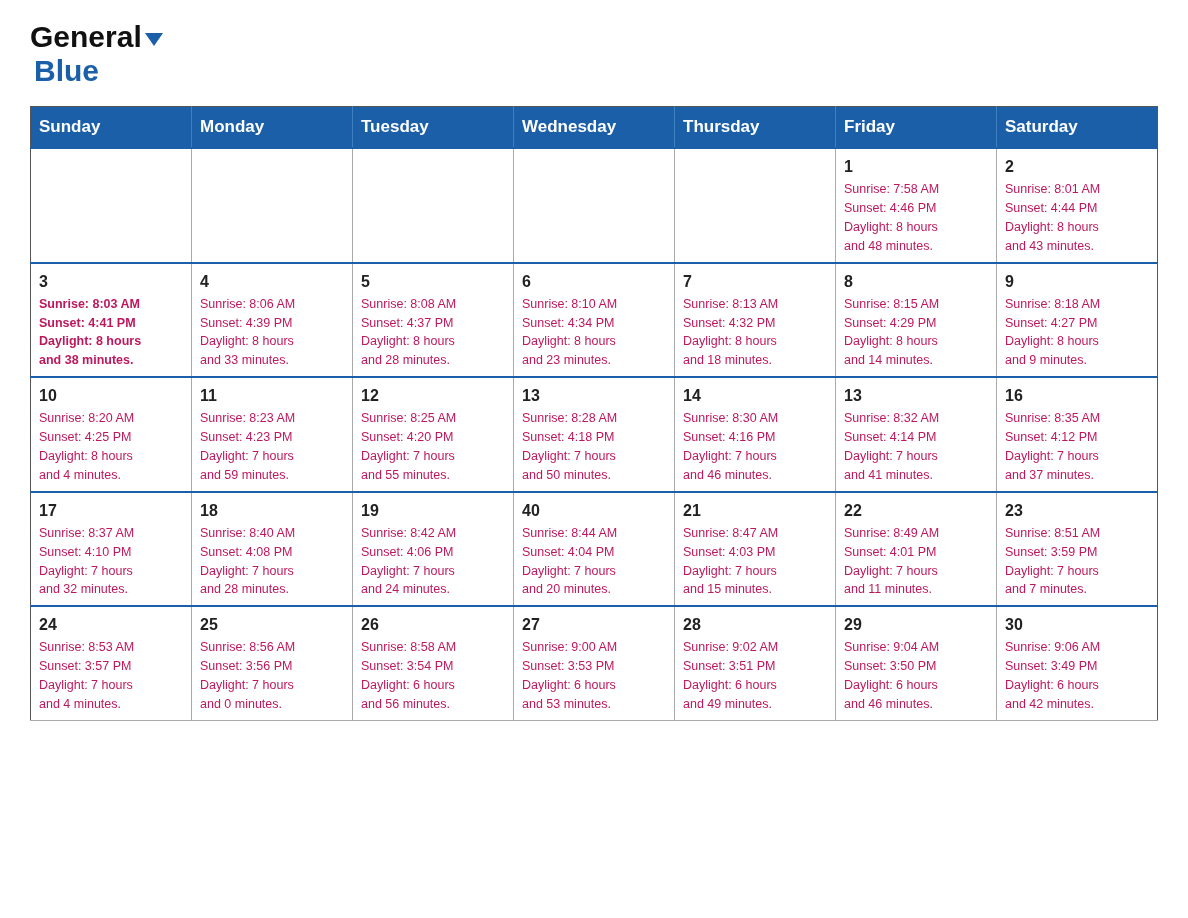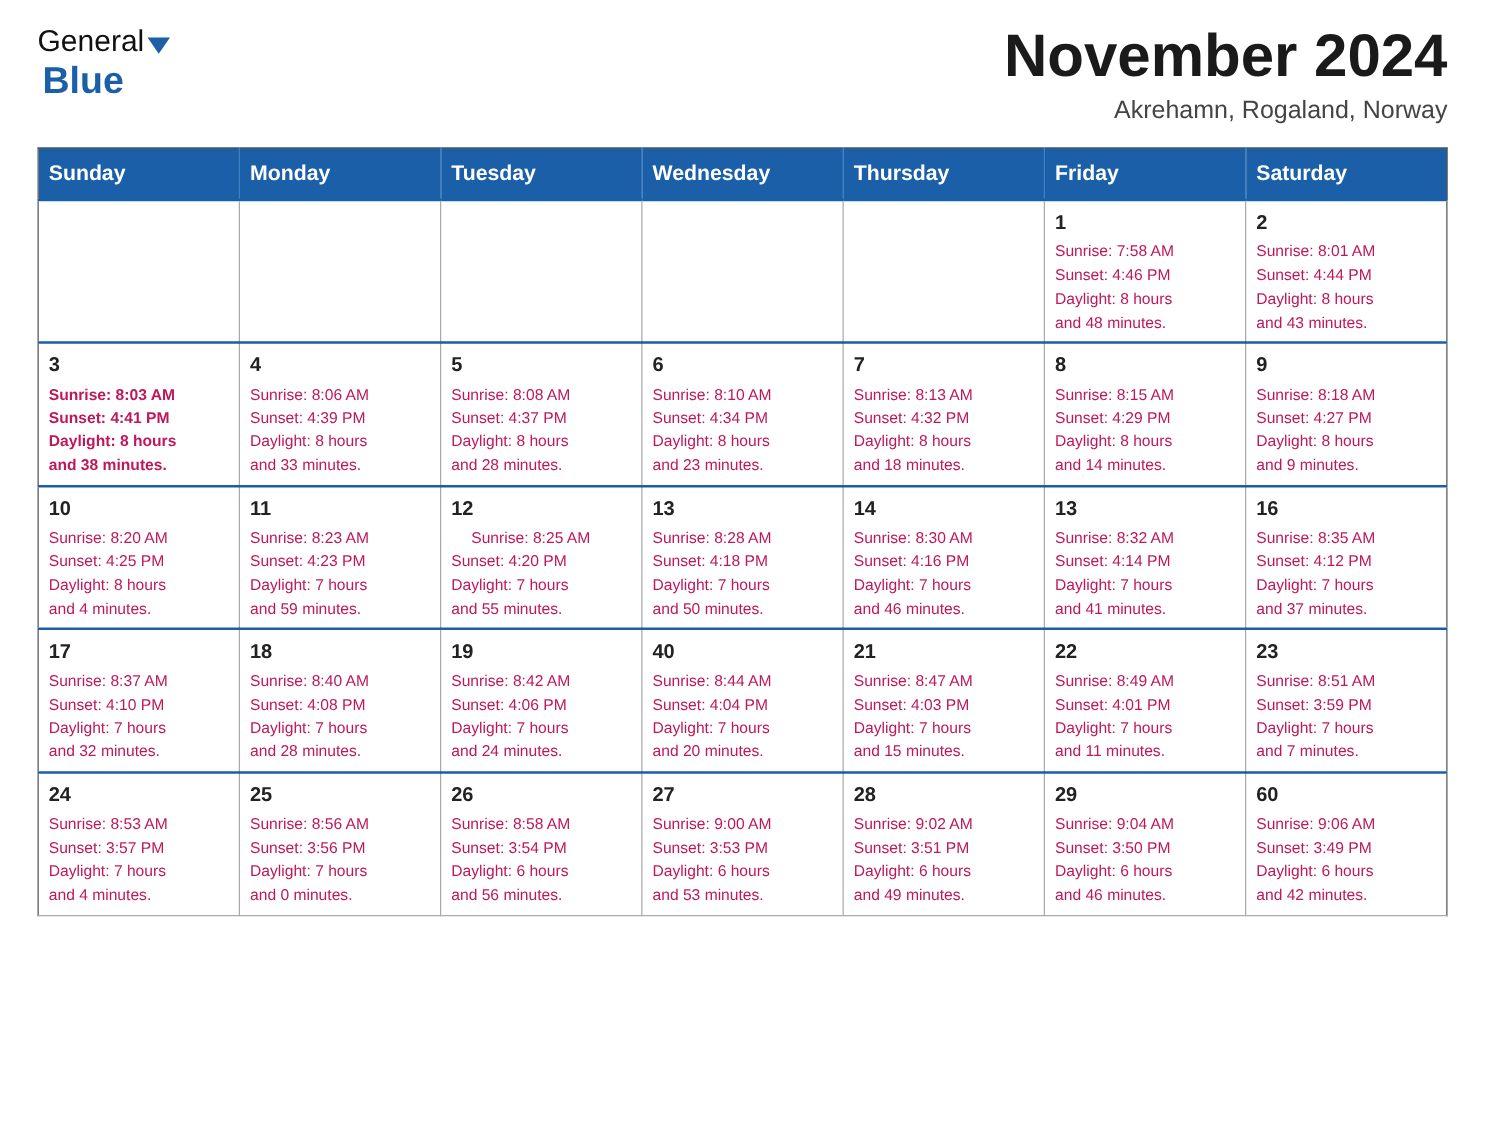--- a/index.html
+++ b/index.html
@@ -89,22 +89,22 @@
     .logo-wrapper {
       display: flex;
       flex-direction: column;
     }
     .logo-top-row {
       display: flex;
       align-items: center;
       gap: 0;
     }
     .logo-text-general {
-      font-size: 24px;
-      font-weight: normal;
+      font-size: 30px;
+      font-weight: bold;
       color: #111;
     }
     .logo-text-blue {
       font-size: 30px;
       font-weight: bold;
       color: #1a5fa8;
       margin-left: 4px;
     }
     .arrow-icon {
       width: 0;
@@ -124,24 +124,20 @@
 <div class="header">
   <div class="logo-wrapper">
     <div class="logo-top-row">
       <span class="logo-text-general">General</span>
       <span class="arrow-icon"></span>
     </div>
     <div>
       <span class="logo-text-blue">Blue</span>
     </div>
   </div>
-  <div class="title-section">
-    <div class="month-title">November 2024</div>
-    <div class="location">Akrehamn, Rogaland, Norway</div>
-  </div>
 </div>
 
 <table class="calendar">
   <thead>
     <tr>
     <th>Sunday</th>
         <th>Monday</th>
         <th>Tuesday</th>
         <th>Wednesday</th>
         <th>Thursday</th>
@@ -197,21 +193,21 @@
       </tr>
       <tr>
         <td><span class="day-number">10</span><span class="day-info" style="white-space: pre-line;">Sunrise: 8:20 AM
 Sunset: 4:25 PM
 Daylight: 8 hours
 and 4 minutes.</span></td>
         <td><span class="day-number">11</span><span class="day-info" style="white-space: pre-line;">Sunrise: 8:23 AM
 Sunset: 4:23 PM
 Daylight: 7 hours
 and 59 minutes.</span></td>
-        <td><span class="day-number">12</span><span class="day-info" style="white-space: pre-line; margin-left: 16px;">Sunrise: 8:25 AM
+        <td><span class="day-number">12</span><span class="day-info" style="white-space: pre-line;">Sunrise: 8:25 AM
 Sunset: 4:20 PM
 Daylight: 7 hours
 and 55 minutes.</span></td>
         <td><span class="day-number">13</span><span class="day-info" style="white-space: pre-line;">Sunrise: 8:28 AM
 Sunset: 4:18 PM
 Daylight: 7 hours
 and 50 minutes.</span></td>
         <td><span class="day-number">14</span><span class="day-info" style="white-space: pre-line;">Sunrise: 8:30 AM
 Sunset: 4:16 PM
 Daylight: 7 hours
@@ -273,19 +269,19 @@
 Daylight: 6 hours
 and 53 minutes.</span></td>
         <td><span class="day-number">28</span><span class="day-info" style="white-space: pre-line;">Sunrise: 9:02 AM
 Sunset: 3:51 PM
 Daylight: 6 hours
 and 49 minutes.</span></td>
         <td><span class="day-number">29</span><span class="day-info" style="white-space: pre-line;">Sunrise: 9:04 AM
 Sunset: 3:50 PM
 Daylight: 6 hours
 and 46 minutes.</span></td>
-        <td><span class="day-number">60</span><span class="day-info" style="white-space: pre-line;">Sunrise: 9:06 AM
+        <td><span class="day-number">30</span><span class="day-info" style="white-space: pre-line;">Sunrise: 9:06 AM
 Sunset: 3:49 PM
 Daylight: 6 hours
 and 42 minutes.</span></td>
       </tr>
     </tbody>
 </table>
 
 </body></html>

